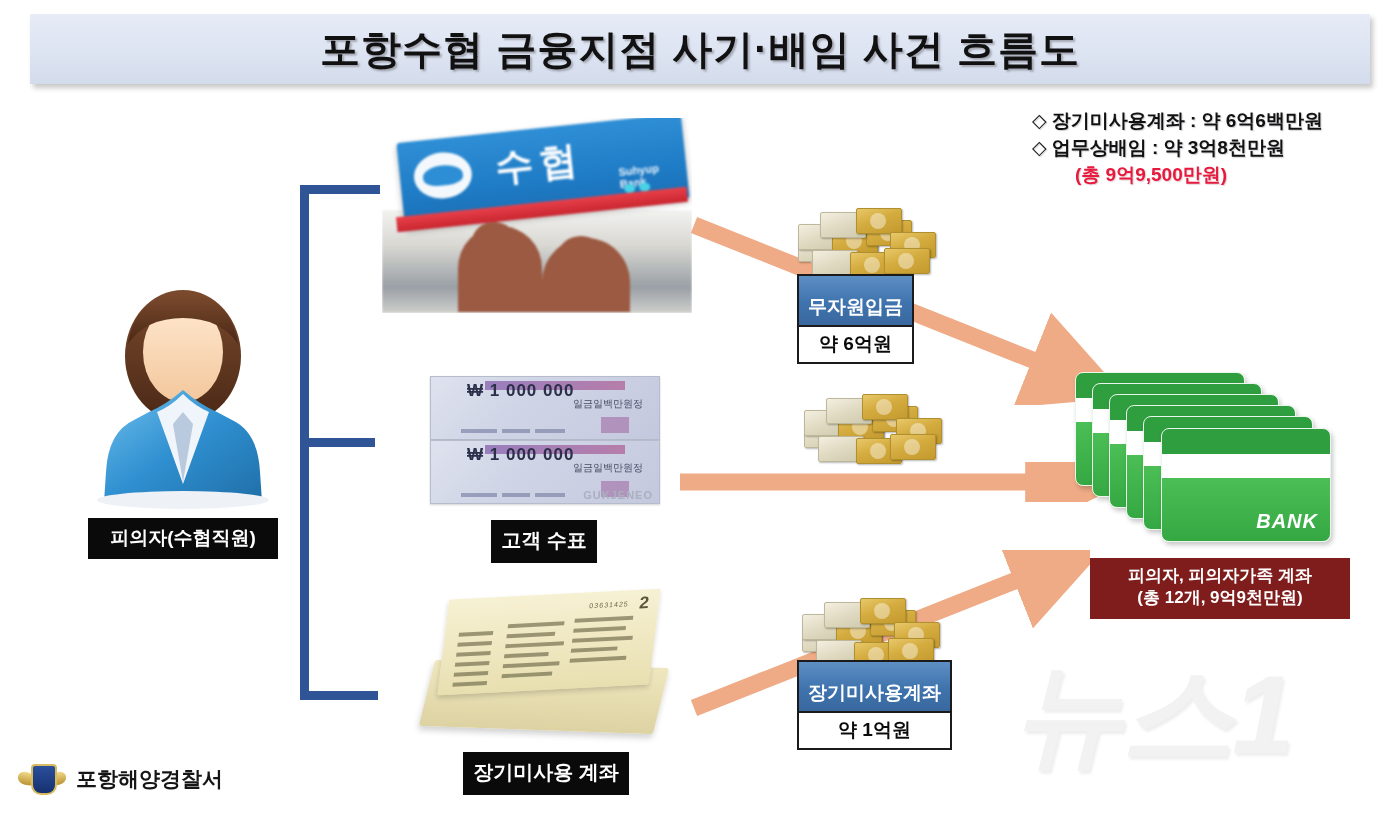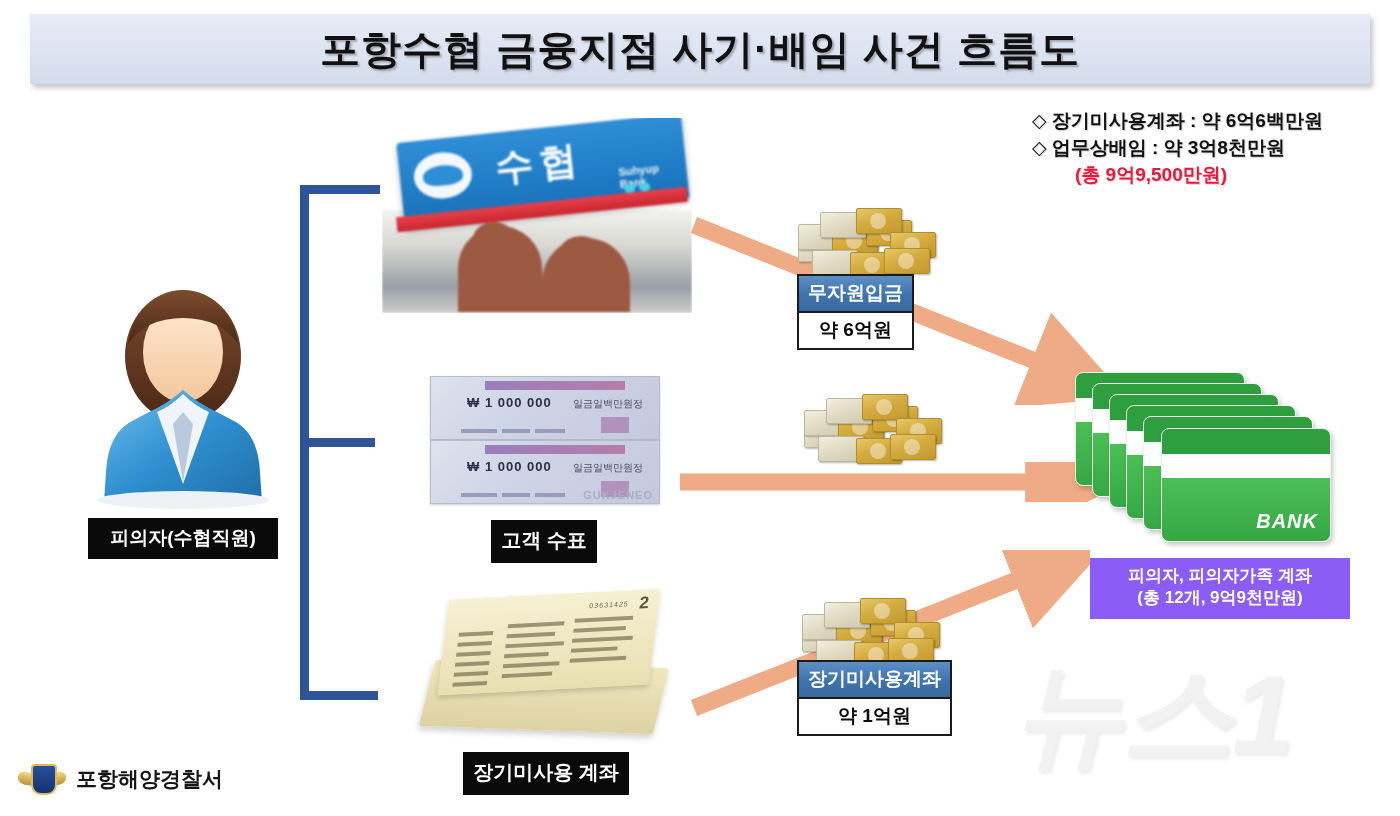--- a/index.html
+++ b/index.html
@@ -143,21 +143,21 @@
   .chk {
     position:absolute; left: 8px; width: 228px; height: 62px;
     background: linear-gradient(135deg,#dfe2ee 0%, #cfd5e6 40%, #c4c8de 100%);
     border: 1px solid #b7bccd;
     box-shadow: 0 1px 2px rgba(0,0,0,0.18);
   }
   #chk1 { top: 6px; }
   #chk2 { top: 70px; }
   .chk-top { position:absolute; left: 54px; top:4px; width: 140px; height:9px;
              background: linear-gradient(90deg,#8e6fb5,#b36fa0); opacity:.85; }
-  .chk-amt { position:absolute; left: 36px; top: 18px; font-size: 13px; font-weight:bold;
+  .chk-amt { position:absolute; left: 36px; top: 4px; font-size: 17px; font-weight:bold;
              color:#2b2f4a; letter-spacing:1px; }
   .chk-lbl { position:absolute; right: 16px; top: 20px; font-size:10px; color:#4a4a66; }
   .chk-rows { position:absolute; left: 30px; top: 42px; right: 16px; height: 14px; }
   .chk-rows span { display:inline-block; height:4px; background:#7f86a8; opacity:.7; margin-right:5px; }
   .chk-box { position:absolute; right: 30px; top: 40px; width: 28px; height: 16px;
              background:#a87fb0; opacity:.75; }
   .chk-wm  { position:absolute; right: 6px; bottom: 2px; font-size: 11px; font-weight:bold;
              color:#aab0bd; letter-spacing:1px; }
   #photo-check .cap-wrap { position:absolute; left: -44px; top: 150px; width: 332px; }
 
@@ -204,21 +204,21 @@
     border-radius: 50%; background: rgba(255,255,255,0.42);
   }
 
   
   .flowlabel { position:absolute; border: 2px solid #1b1b1b; background: #ffffff; }
   .fl-head {
     background: linear-gradient(180deg,#5d8fc4 0%, #3f73ad 55%, #39689f 100%);
     color: #ffffff;
     font-size: 19px; font-weight: bold;
     text-align:left;
-    padding: 4px 9px 5px;
+    padding: 18px 9px 5px;
     white-space: nowrap;
     border-bottom: 2px solid #1b1b1b;
   }
   .fl-body {
     color:#0b0b0b; font-size: 19px; font-weight: bold;
     text-align:center; padding: 4px 9px 5px;
     white-space: nowrap; background:#fff;
   }
 
   
@@ -230,21 +230,21 @@
     border: 1px solid #e9f6ea;
   }
   #card-front { left: 86px; top: 56px; z-index: 7; }
   #card-bank {
     position:absolute; right: 12px; bottom: 8px;
     color:#ffffff; font-size: 20px; font-weight: bold; letter-spacing: 1px;
     font-style: italic;
   }
   #cards-caption {
     position:absolute; left: 1090px; top: 558px; width: 248px;
-    background:#8b5cf6; color:#fff; text-align:center;
+    background:#7f1d1d; color:#fff; text-align:center;
     padding: 7px 6px 9px;
   }
   #cards-caption div { font-size: 17px; font-weight: bold; line-height: 1.32; white-space: nowrap; }
 
   
   #watermark {
     position:absolute; left: 1012px; top: 640px;
     font-size: 112px; font-weight: bold; font-style: italic;
     color: #f2f2f2;
     text-shadow: 2px 3px 3px rgba(0,0,0,0.07);

